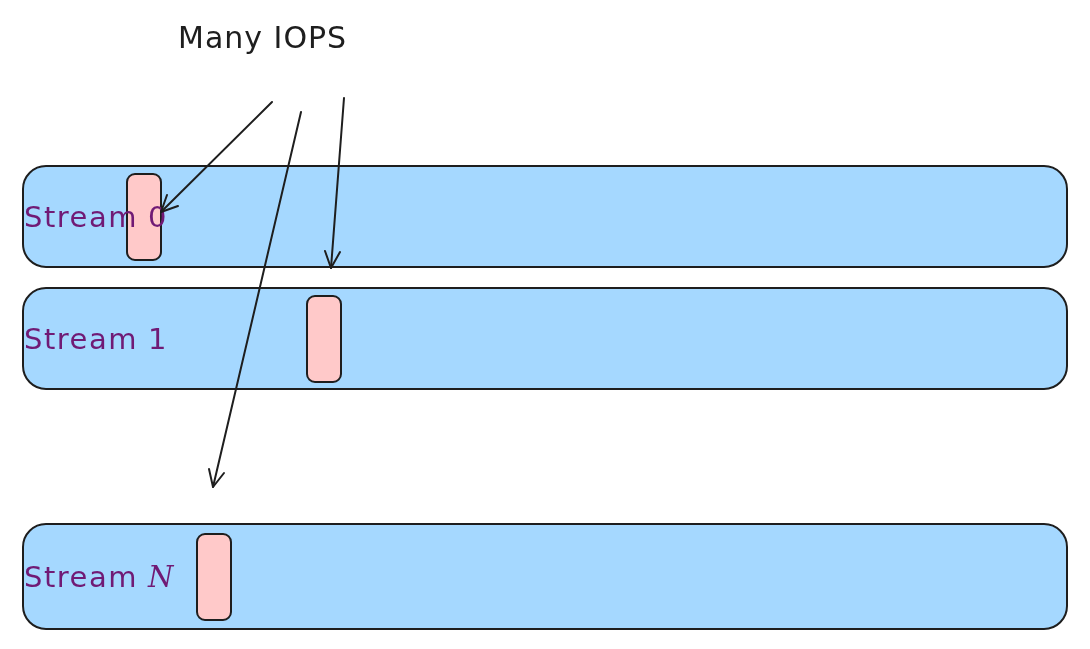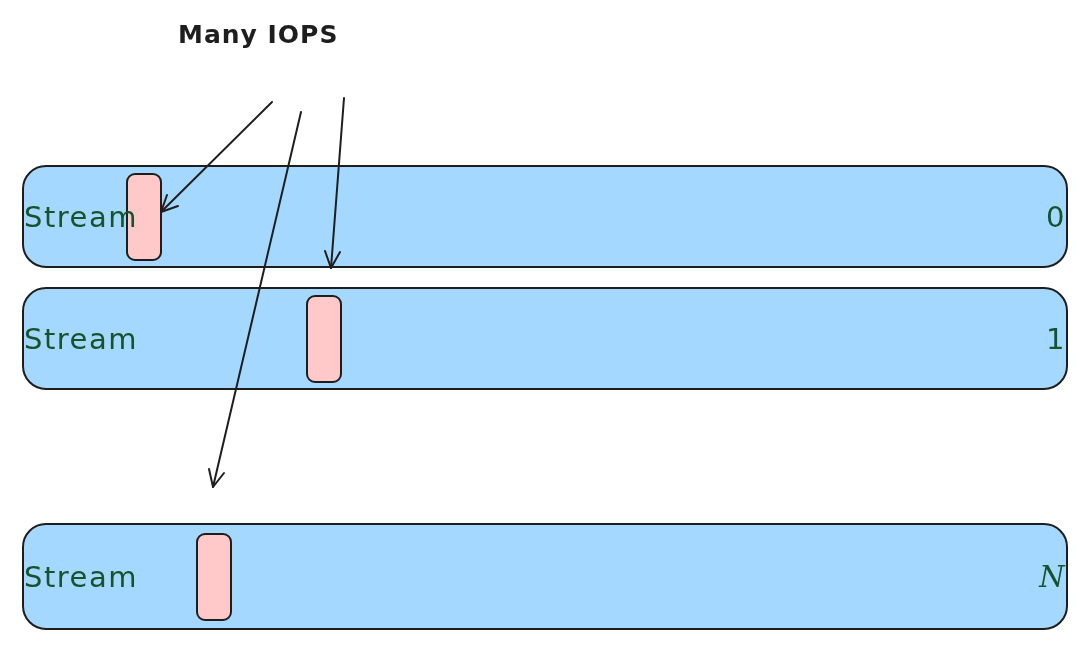--- a/index.html
+++ b/index.html
@@ -13,22 +13,22 @@
     height: 649px;
     background: #ffffff;
     overflow: hidden;
     font-family: "DejaVu Sans", "Liberation Sans", sans-serif;
     color: #1e1e1e;
   }
   .annotation {
     position: absolute;
     left: 178px;
     top: 20px;
-    font-size: 25px;
-    font-weight: 700;
+    font-size: 30px;
+    font-weight: 400;
     letter-spacing: 1px;
     color: #1e1e1e;
     white-space: nowrap;
     user-select: none;
   }
   .stream {
     position: absolute;
     left: 22px;
     width: 1046px;
     box-sizing: border-box;
@@ -53,24 +53,24 @@
   }
   .marker-0 { left: 102px; }
   .marker-1 { left: 282px; }
   .marker-n { left: 172px; }
 
   .stream-label {
     position: absolute;
     inset: 0;
     display: flex;
     align-items: center;
-    justify-content: space-between;
+    justify-content: flex-start;
     font-size: 29px;
     letter-spacing: 1.5px;
-    color: #14532d;
+    color: #701a75;
     user-select: none;
   }
   .stream-label .suffix { margin-left: 0.35em; }
   .stream-label .suffix.var {
     font-style: italic;
     font-family: "DejaVu Serif", "Liberation Serif", serif;
   }
 
   .arrows-layer {
     position: absolute;

